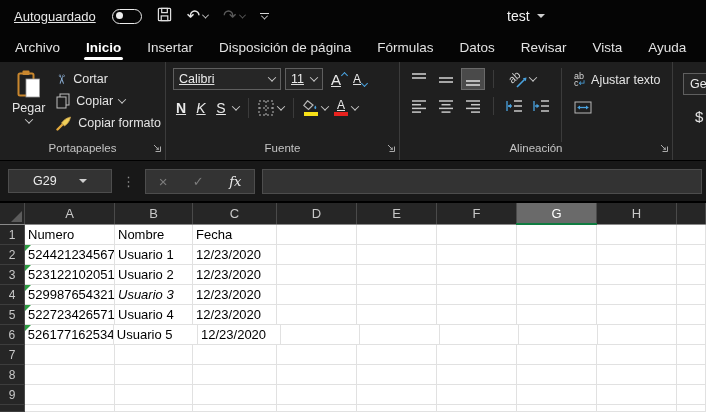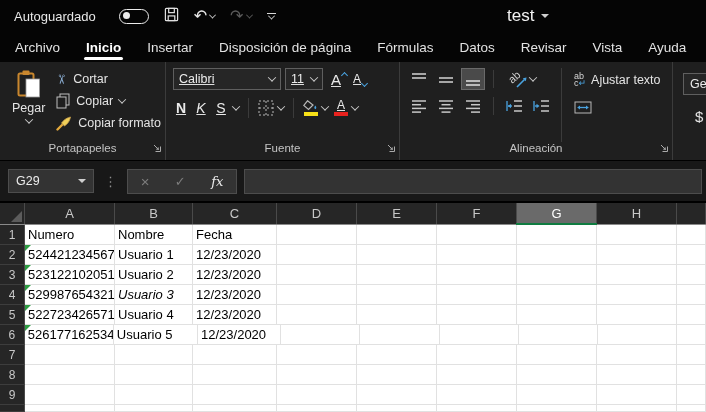--- a/index.html
+++ b/index.html
@@ -3,31 +3,31 @@
 <meta charset="utf-8">
 <style>
   * { box-sizing: border-box; margin: 0; padding: 0; }
   html,body { width:706px; height:412px; overflow:hidden; }
   body { font-family:"Liberation Sans", sans-serif; background:#0a0a0a; }
   #app { width:706px; height:412px; position:relative; background:#0a0a0a; }
 
   
   .titlebar { height:32px; display:flex; align-items:center; position:relative; background:#050505; color:#e8e8e8; }
   .qat { display:flex; align-items:center; gap:15px; padding-left:14px; font-size:13px; }
-  .autosave { display:flex; align-items:flex-end; gap:23px; }
+  .autosave { display:flex; align-items:flex-end; gap:16px;text-decoration:underline; }
   .toggle { width:30px; height:15px; border:1.5px solid #ececec; border-radius:8px; position:relative; }
   .toggle .knob { position:absolute; left:3px; top:2.5px; width:7px; height:7px; border-radius:50%; background:#ececec; }
   .undo-glyph { font-size:16px; color:#e8e8e8; line-height:1; }
   .redo-glyph { font-size:16px; color:#5a5a5a; line-height:1; }
   .chev { display:inline-block; width:6px; height:6px; border-right:1.4px solid #c8c8c8; border-bottom:1.4px solid #c8c8c8; transform:rotate(45deg) translate(-1px,-1px); }
   .chev.dim { border-color:#5a5a5a; }
   .chev.sm { width:5px; height:5px; }
   .qat-more { display:flex; flex-direction:column; align-items:center; gap:1px; }
   .qat-more .bar { width:9px; height:0; border-top:1.5px solid #d8d8d8; }
-  .doc-title { position:absolute; left:507px; top:0; height:32px; display:flex; align-items:center; gap:7px; font-size:17px; color:#f2f2f2; }
+  .doc-title { position:absolute; left:507px; top:0; height:32px; display:flex; align-items:center; gap:7px; font-size:14px; color:#f2f2f2; }
   .tri-down { width:0; height:0; border-left:4px solid transparent; border-right:4px solid transparent; border-top:4.5px solid #cfcfcf; }
 
   
   .tabrow { height:30px; display:flex; align-items:stretch; padding-left:2px; background:#050505; }
   .tab { padding:0 13px; display:flex; align-items:center; font-size:13.5px; color:#e2e2e2; position:relative; }
   .tab.active { font-weight:bold; color:#fff; }
   .tab.active::after { content:""; position:absolute; left:11px; right:11px; bottom:2px; height:3px; background:#fff; border-radius:1.5px; }
 
   
   .ribbon { height:99px; background:#1f1f1f; display:flex; color:#dedede; border-bottom:1px solid #000; }
@@ -76,21 +76,21 @@
   .wrap-icon { display:flex; flex-direction:column; line-height:7px; font-size:9px; color:#d6d6d6; }
   .wrap-icon .blue { color:#4aa3e0; }
 
   
   .g-num { flex:1; border-right:none; position:relative; }
   .numfmt-box { position:absolute; left:10px; top:11px; width:46px; height:22px; background:#262626; border:1px solid #5f5f5f; font-size:12.5px; color:#ececec; padding:3px 0 0 6px; }
   .currency { position:absolute; left:22px; top:46px; font-size:15px; color:#e4e4e4; }
 
   
   .formula-row { height:42px; background:#181818; display:flex; align-items:center; padding-left:8px; border-bottom:2px solid #000; }
-  .name-box { width:86px; height:24px; background:#333; border:1px solid #4d4d4d; display:flex; align-items:center; padding:0 7px; font-size:12.5px; color:#ececec; }
+  .name-box { width:104px; height:24px; background:#333; border:1px solid #4d4d4d; display:flex; align-items:center; padding:0 24px; font-size:12.5px; color:#ececec; }
   .name-box .tri-down { margin-left:auto; }
   .dots { color:#8e8e8e; font-size:13px; margin:0 10px; }
   .fx-group { width:110px; height:25px; background:#333; border:1px solid #4d4d4d; display:flex; align-items:center; justify-content:space-around; }
   .fb-x { color:#7d7d7d; font-size:15px; }
   .fb-check { color:#7d7d7d; font-size:13px; }
   .fb-fx { font-family:"DejaVu Serif", serif; font-style:italic; font-size:13px; color:#ececec; }
   .formula-input { flex:1; height:25px; background:#333; border:1px solid #4d4d4d; margin:0 4px 0 7px; }
 
   
   #grid { height:209px; background:#fff; }

